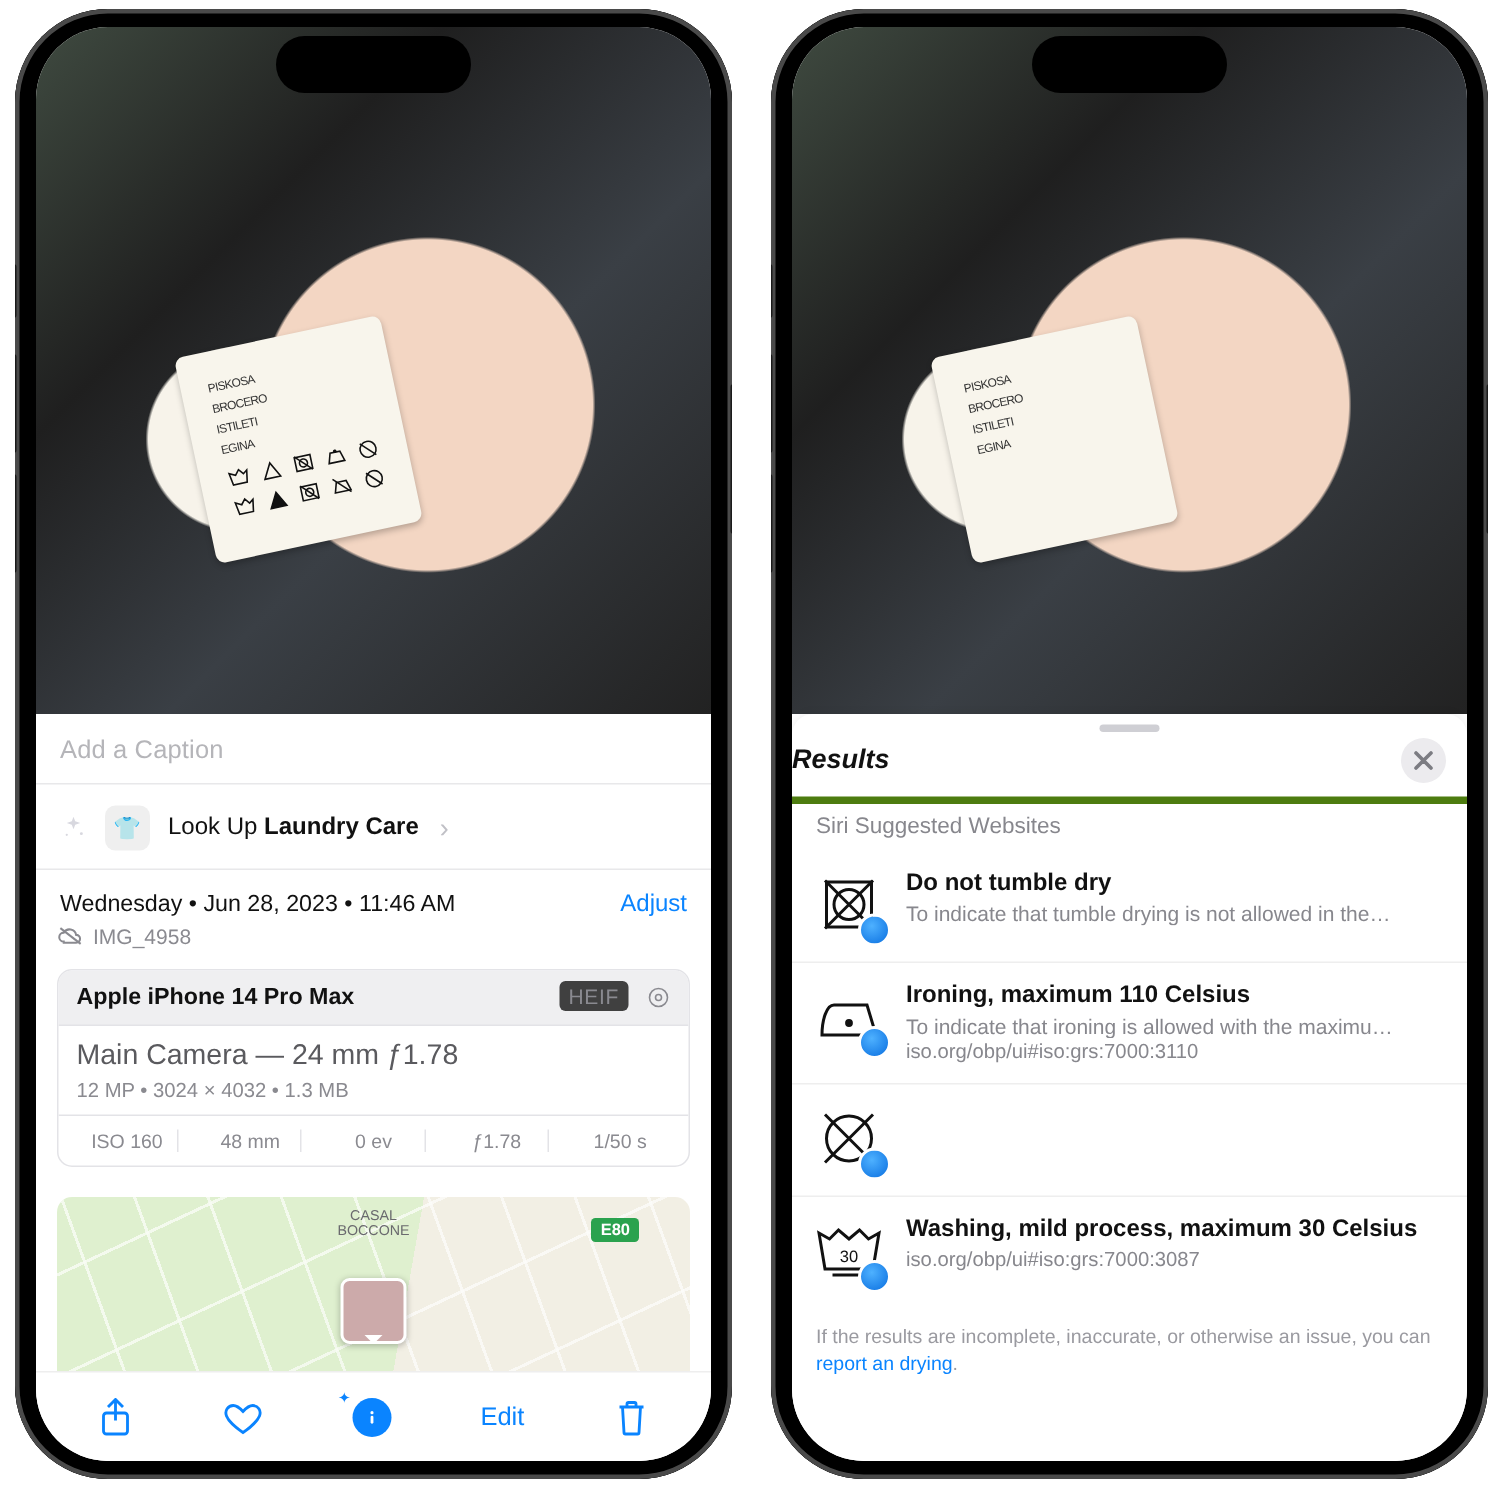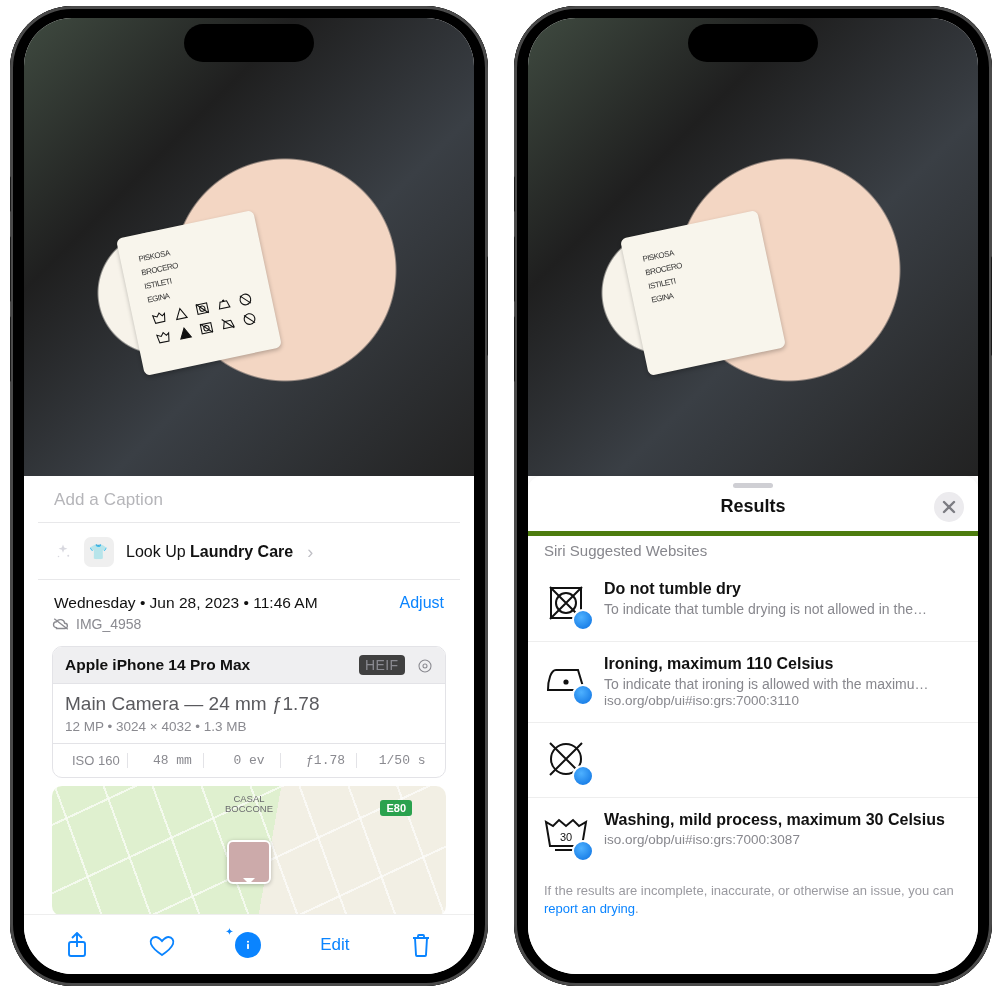--- a/index.html
+++ b/index.html
@@ -19,21 +19,21 @@
       radial-gradient(circle at 58% 55%, #f3d6c3 0 110px, transparent 112px),
       radial-gradient(circle at 30% 60%, #f7f3ea 0 60px, transparent 62px),
       linear-gradient(135deg,#3f4a40,#1f1f1f 30%, #3a3f45 60%, #222 100%);
       background-blend-mode: normal;
       position: relative; }
   .tag { position: absolute; left: 105px; top: 205px; width: 140px; height: 140px; background: #f8f5ec; transform: rotate(-12deg); border-radius: 6px; box-shadow: 0 2px 4px rgba(0,0,0,.25); padding: 18px 10px 10px 18px; font-size: 10px; color:#111; line-height: 14px; letter-spacing: -0.5px; }
   .tag .sym-row { display:flex; gap:6px; margin-top:4px; }
   .tag svg { width:16px; height:16px; }
 
   
-  .left-content { padding: 0 28px; }
+  .left-content { padding: 0 14px; }
   .caption-field { padding: 14px 2px 12px; color: #b5b5b9; font-size: 17px; letter-spacing: .1px; }
   .hair { height: 1px; background: #e8e8ea; margin: 0 -14px; }
 
   .lookup-row { display:flex; align-items:center; gap:12px; padding: 14px 2px 12px; }
   .spark-icon { width:18px; color:#d8d8df; }
   .app-icon { width:30px; height:30px; border-radius:7px; background:#efefef; display:flex; align-items:center; justify-content:center; font-size:15px; }
   .lookup-text { font-size:16px; color:#111; }
   .lookup-text .bold { font-weight:600; }
   .chev { color:#c0c0c6; font-size:18px; margin-left:2px; }
 
@@ -43,25 +43,25 @@
 
   .device-card { border:1px solid #e3e3e7; border-radius:10px; overflow:hidden; margin-top:4px; }
   .device-card .sec { padding:9px 12px; border-bottom:1px solid #e3e3e7; }
   .device-card .sec:last-child { border-bottom:none; }
   .device-head { display:flex; align-items:center; justify-content:space-between; background:#efeff1; }
   .device-name { font-size:15.5px; font-weight:600; color:#111; }
   .heif { font-size:14px; font-weight:400; color:#8a8a90; background:#404040; border-radius:4px; padding:2px 6px; margin-right:8px; letter-spacing:.4px; }
   .lens-prefix { color:#5a5a5e; font-size:19px; }
   .meta { color:#8a8a90; font-size:13.5px; margin-top:4px; }
   .exif { display:flex; justify-content:space-between; color:#8a8a90; font-size:13px; }
-  .exif span + span { border-left:1px solid #e3e3e7; padding-left:14px;font-family:Liberation Mono, monospace; }
+  .exif span + span { border-left:1px solid #e3e3e7; padding-left:14px; }
   .exif span { flex:1; text-align:center; }
   .exif span:first-child { text-align:center; }
 
-  .map { margin-top:8px; height:130px; border-radius:10px; overflow:hidden; position:relative;
+  .map { margin-top:20px; height:130px; border-radius:10px; overflow:hidden; position:relative;
     background:
       linear-gradient(100deg,#dff0cf 0 55%, #f2efe4 55% 100%);
   }
   .map::before { content:""; position:absolute; inset:0;
     background:
       repeating-linear-gradient(70deg, rgba(255,255,255,.8) 0 2px, transparent 2px 46px),
       repeating-linear-gradient(-25deg, rgba(255,255,255,.8) 0 2px, transparent 2px 62px);
     opacity:.8; }
   .roadbadge { position:absolute; right:34px; top:14px; background:#2aa24e; color:#fff; font-size:11px; font-weight:700; padding:2px 6px; border-radius:3px; }
   .maplabel { position:absolute; top:8px; left:50%; transform:translateX(-50%); font-size:9.5px; color:#6a6a6e; text-align:center; line-height:10px; }
@@ -70,21 +70,21 @@
 
   .toolbar { position:absolute; left:0; right:0; bottom:0; height:60px; display:flex; align-items:center; justify-content:space-around; padding:0 12px; background:#fff; border-top:1px solid #eee; }
   .toolbar .tbtn { color:#0a84ff; font-size:17px; display:flex; align-items:center; justify-content:center; }
   .info-pill { width:26px; height:26px; border-radius:50%; background:#0a84ff; color:#fff; display:flex; align-items:center; justify-content:center; position:relative; }
   .info-pill::before { content:"✦"; position:absolute; left:-10px; top:-6px; font-size:10px; color:#0a84ff; }
   .info-pill svg { width:14px; height:14px; }
 
   
   .sheet { position:absolute; left:0; right:0; bottom:0; top:458px; background:#fff; border-top-left-radius:14px; border-top-right-radius:14px; box-shadow:0 -1px 6px rgba(0,0,0,.06); }
   .grabber { width:40px; height:5px; background:#cfcfd4; border-radius:3px; margin:7px auto 0; }
-  .sheet-header { position:relative; text-align:center; padding:8px 0 14px; }
+  .sheet-header { position:relative; padding:8px 0 14px;font-style:italic; }
   .sheet-title { font-size:18px; font-weight:700; color:#111; }
   .close-btn { position:absolute; right:14px; top:4px; width:30px; height:30px; border-radius:50%; background:#ecebee; display:flex; align-items:center;justify-content:center; color:#7c7c82; }
   .section-label { padding: 6px 16px 8px; color:#87878d; font-size:15px; border-top:5px solid #4d7c0f; }
   .result { display:flex; gap:14px; padding:12px 16px 14px 14px; border-bottom:1px solid #eee; }
   .result .symbox { width:48px; height:48px; position:relative; flex:0 0 48px; display:flex; align-items:center; justify-content:center; }
   .result .symbox::after { content:""; position:absolute; right:-4px; bottom:-4px; width:18px; height:18px; border-radius:50%; background:radial-gradient(circle at 40% 35%, #4eb1ff, #0a6fe0); border:2px solid #fff; }
   .result-text { flex:1; min-width:0; }
   .r-title { font-size:16px; font-weight:700; color:#111; margin-bottom:2px; line-height:1.25; }
   .r-desc { font-size:14px; color:#87878d; white-space:nowrap; overflow:hidden; text-overflow:ellipsis; }
   .r-url  { font-size:13.5px; color:#87878d; margin-top:1px; }

